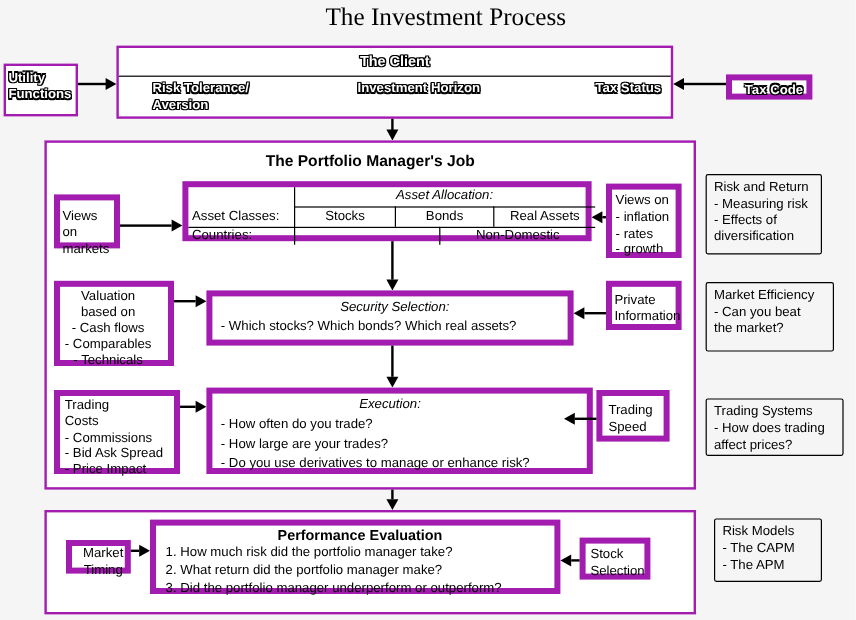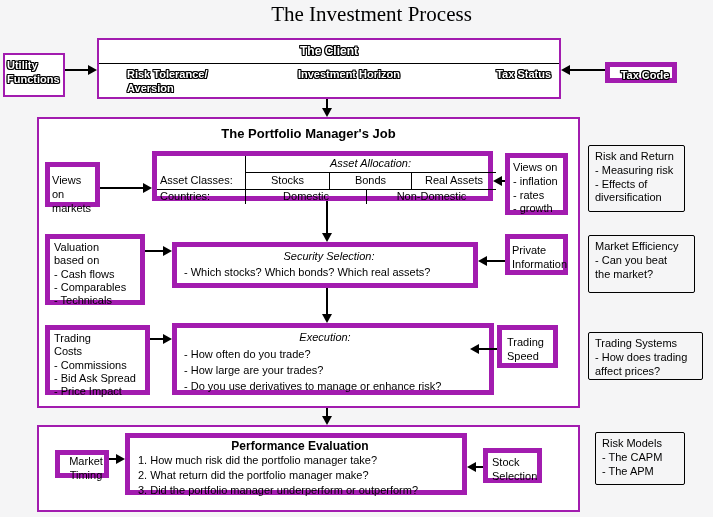--- a/index.html
+++ b/index.html
@@ -83,40 +83,39 @@
     <div class="line" style="left:0;top:33px;width:339px;height:1px;"></div>
     <div class="line" style="left:172px;top:16px;width:1px;height:17px;"></div>
     <div class="line" style="left:254px;top:16px;width:1px;height:17px;"></div>
     <div class="line" style="left:209px;top:33px;width:1px;height:15px;"></div>
     <div class="cell italic center" style="left:88px;top:1px;width:251px;">Asset Allocation:</div>
     <div class="cell" style="left:3px;top:18px;width:85px;">Asset Classes:</div>
     <div class="cell center" style="left:89px;top:18px;width:83px;">Stocks</div>
     <div class="cell center" style="left:173px;top:18px;width:81px;">Bonds</div>
     <div class="cell center" style="left:255px;top:18px;width:84px;">Real Assets</div>
     <div class="cell" style="left:3px;top:34px;width:85px;">Countries:</div>
-    <div class="cell center" style="left:89px;top:34px;width:120px;">Domestic</div>
     <div class="cell center" style="left:210px;top:34px;width:129px;text-align:center;">Non-Domestic</div>
   </div>
 
   <div class="box" style="left:505px;top:153px;width:63px;height:62px;">
     <div class="abs pre" style="left:3px;top:3px;">Views on
 - inflation
 - rates
 - growth</div>
   </div>
 
   <div class="line" style="left:100px;top:187px;width:43px;height:2px;"></div>
   <div class="ah-r" style="left:143px;top:183px;"></div>
   <div class="ah-l" style="left:493px;top:176px;"></div>
   <div class="line" style="left:502px;top:180px;width:3px;height:2px;"></div>
   <div class="line" style="left:326px;top:201px;width:2px;height:32px;"></div>
   <div class="ah-d" style="left:322px;top:233px;"></div>
 
   <div class="box" style="left:45px;top:234px;width:100px;height:71px;">
-    <div class="abs pre" style="left:4px;top:2px;line-height:13.3px;">Valuation
+    <div class="abs pre" style="left:4px;top:2px;line-height:13.3px;text-align:center;">Valuation
 based on
 - Cash flows
 - Comparables
 - Technicals</div>
   </div>
 
   <div class="box" style="left:172px;top:242px;width:306px;height:46px;">
     <div class="abs italic center" style="left:0;top:3px;width:304px;">Security Selection:</div>
     <div class="abs" style="left:7px;top:19px;">- Which stocks? Which bonds? Which real assets?</div>
   </div>

